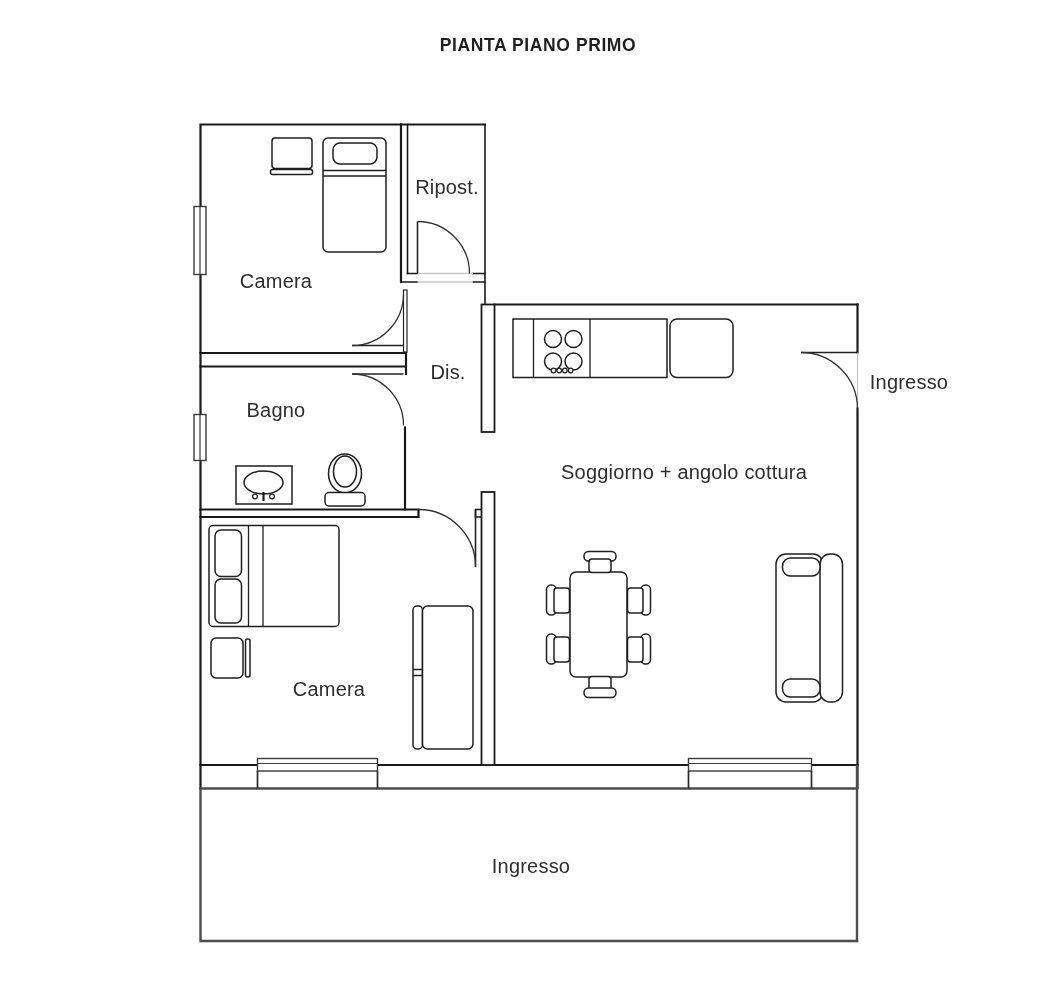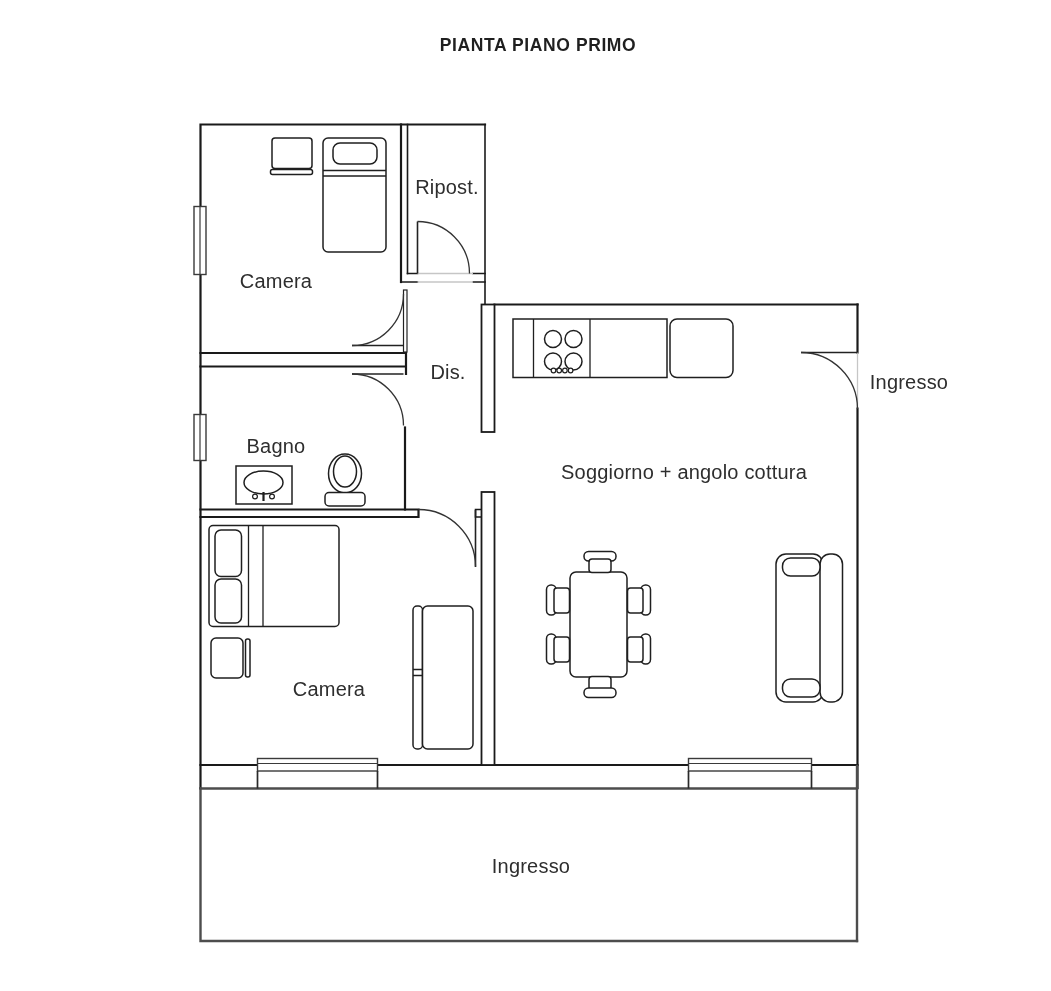--- a/index.html
+++ b/index.html
@@ -228,21 +228,21 @@
   </svg>
 
   <div class="plan-title" style="left:538px;top:45px;">PIANTA PIANO PRIMO</div>
 
   <div class="room-label" style="left:276px;top:281px;">Camera</div>
 
   <div class="room-label" style="left:447px;top:187px;">Ripost.</div>
 
   <div class="room-label" style="left:448px;top:372px;">Dis.</div>
 
-  <div class="room-label" style="left:276px;top:410px;margin-top:36px;">Bagno</div>
+  <div class="room-label" style="left:276px;top:410px;">Bagno</div>
 
   <div class="room-label" style="left:329px;top:689px;">Camera</div>
 
   <div class="room-label" style="left:684px;top:472px;">Soggiorno + angolo cottura</div>
 
   <div class="room-label" style="left:909px;top:382px;">Ingresso</div>
 
   <div class="room-label" style="left:531px;top:866px;">Ingresso</div>
 </div>
 

